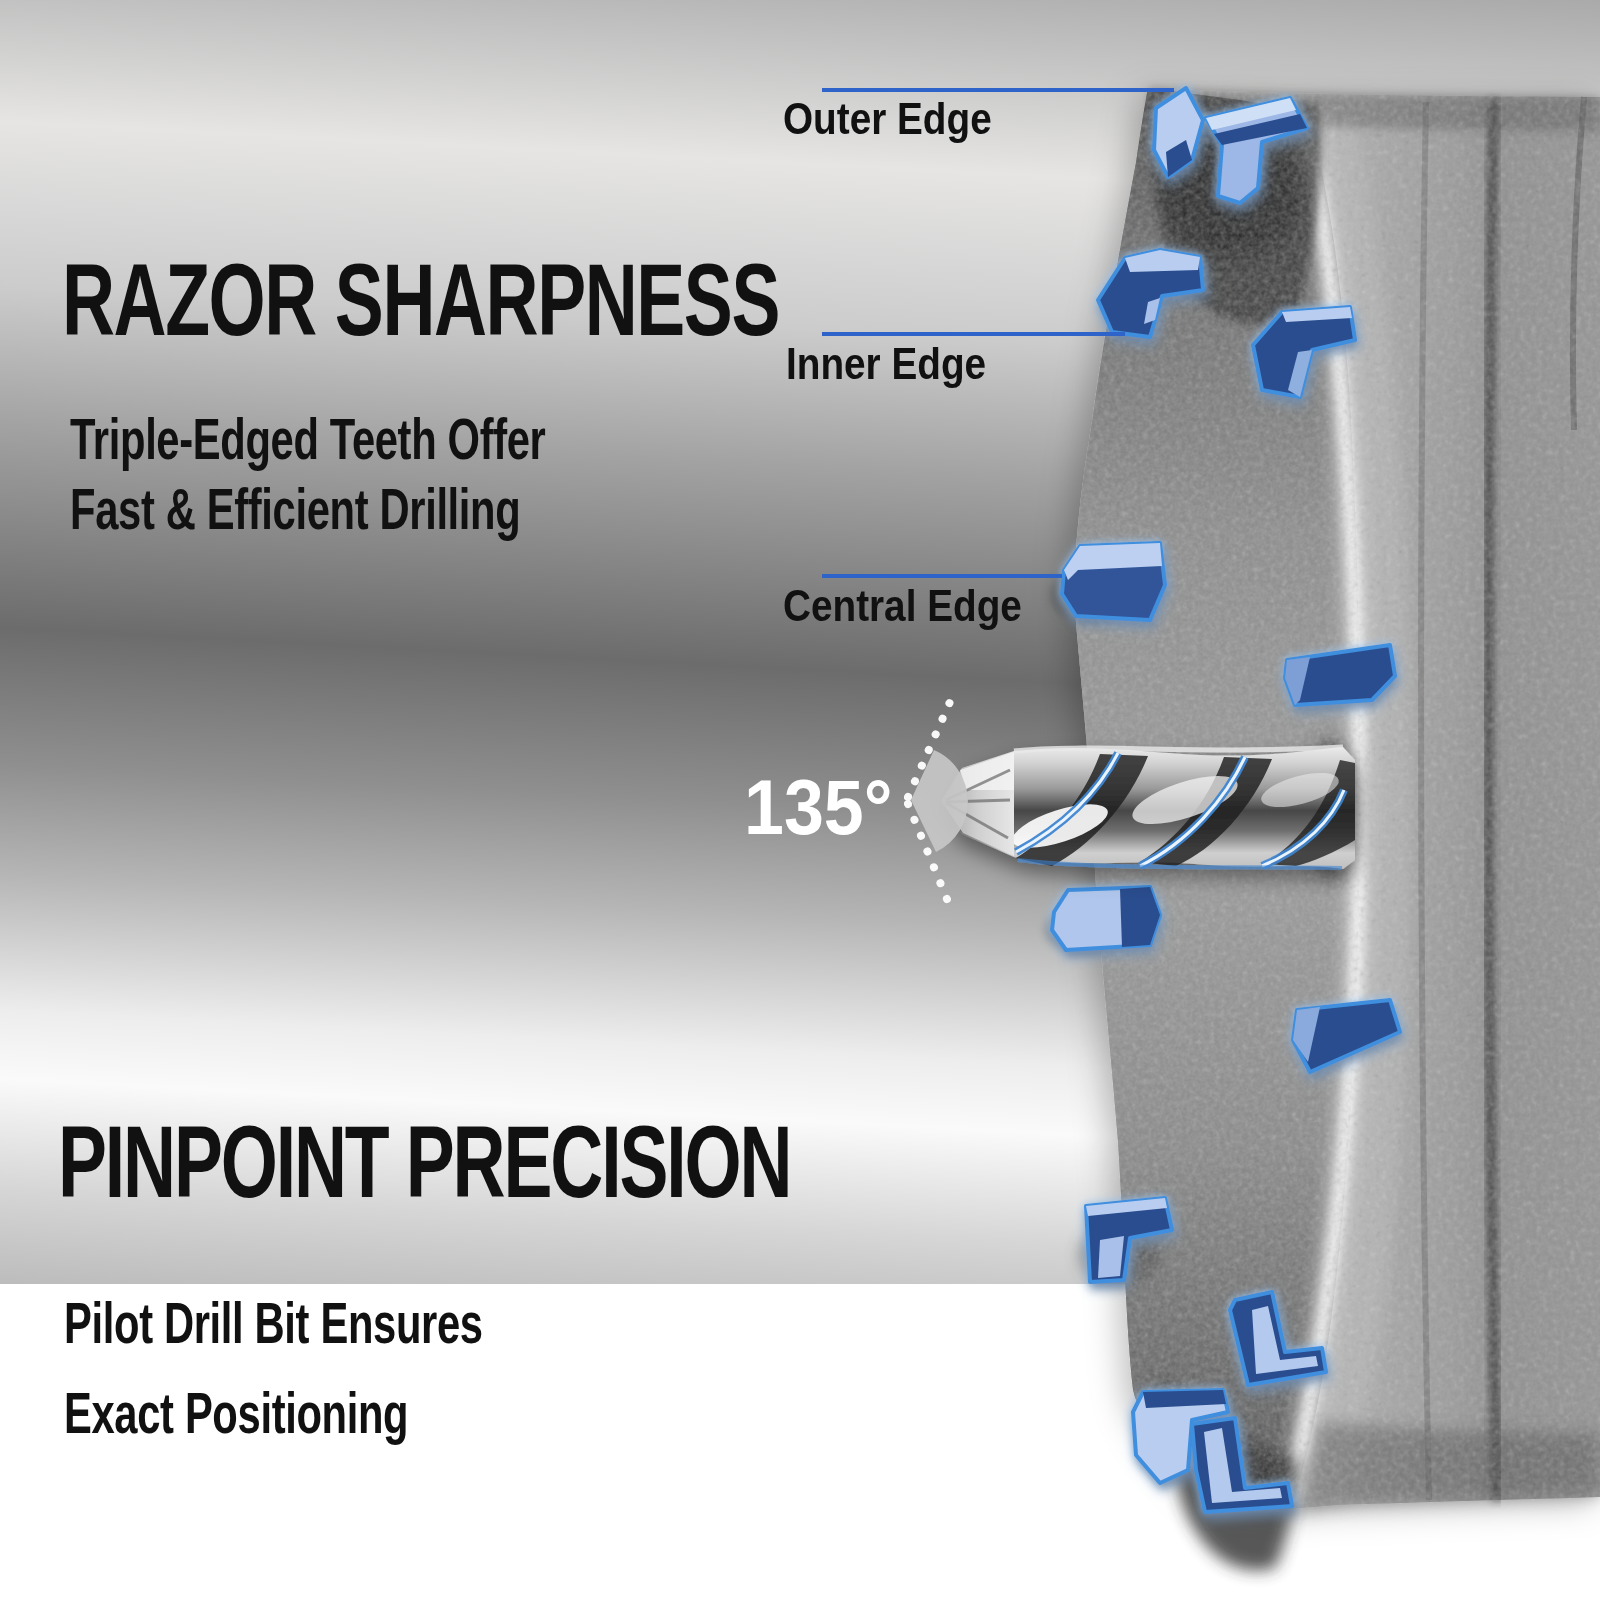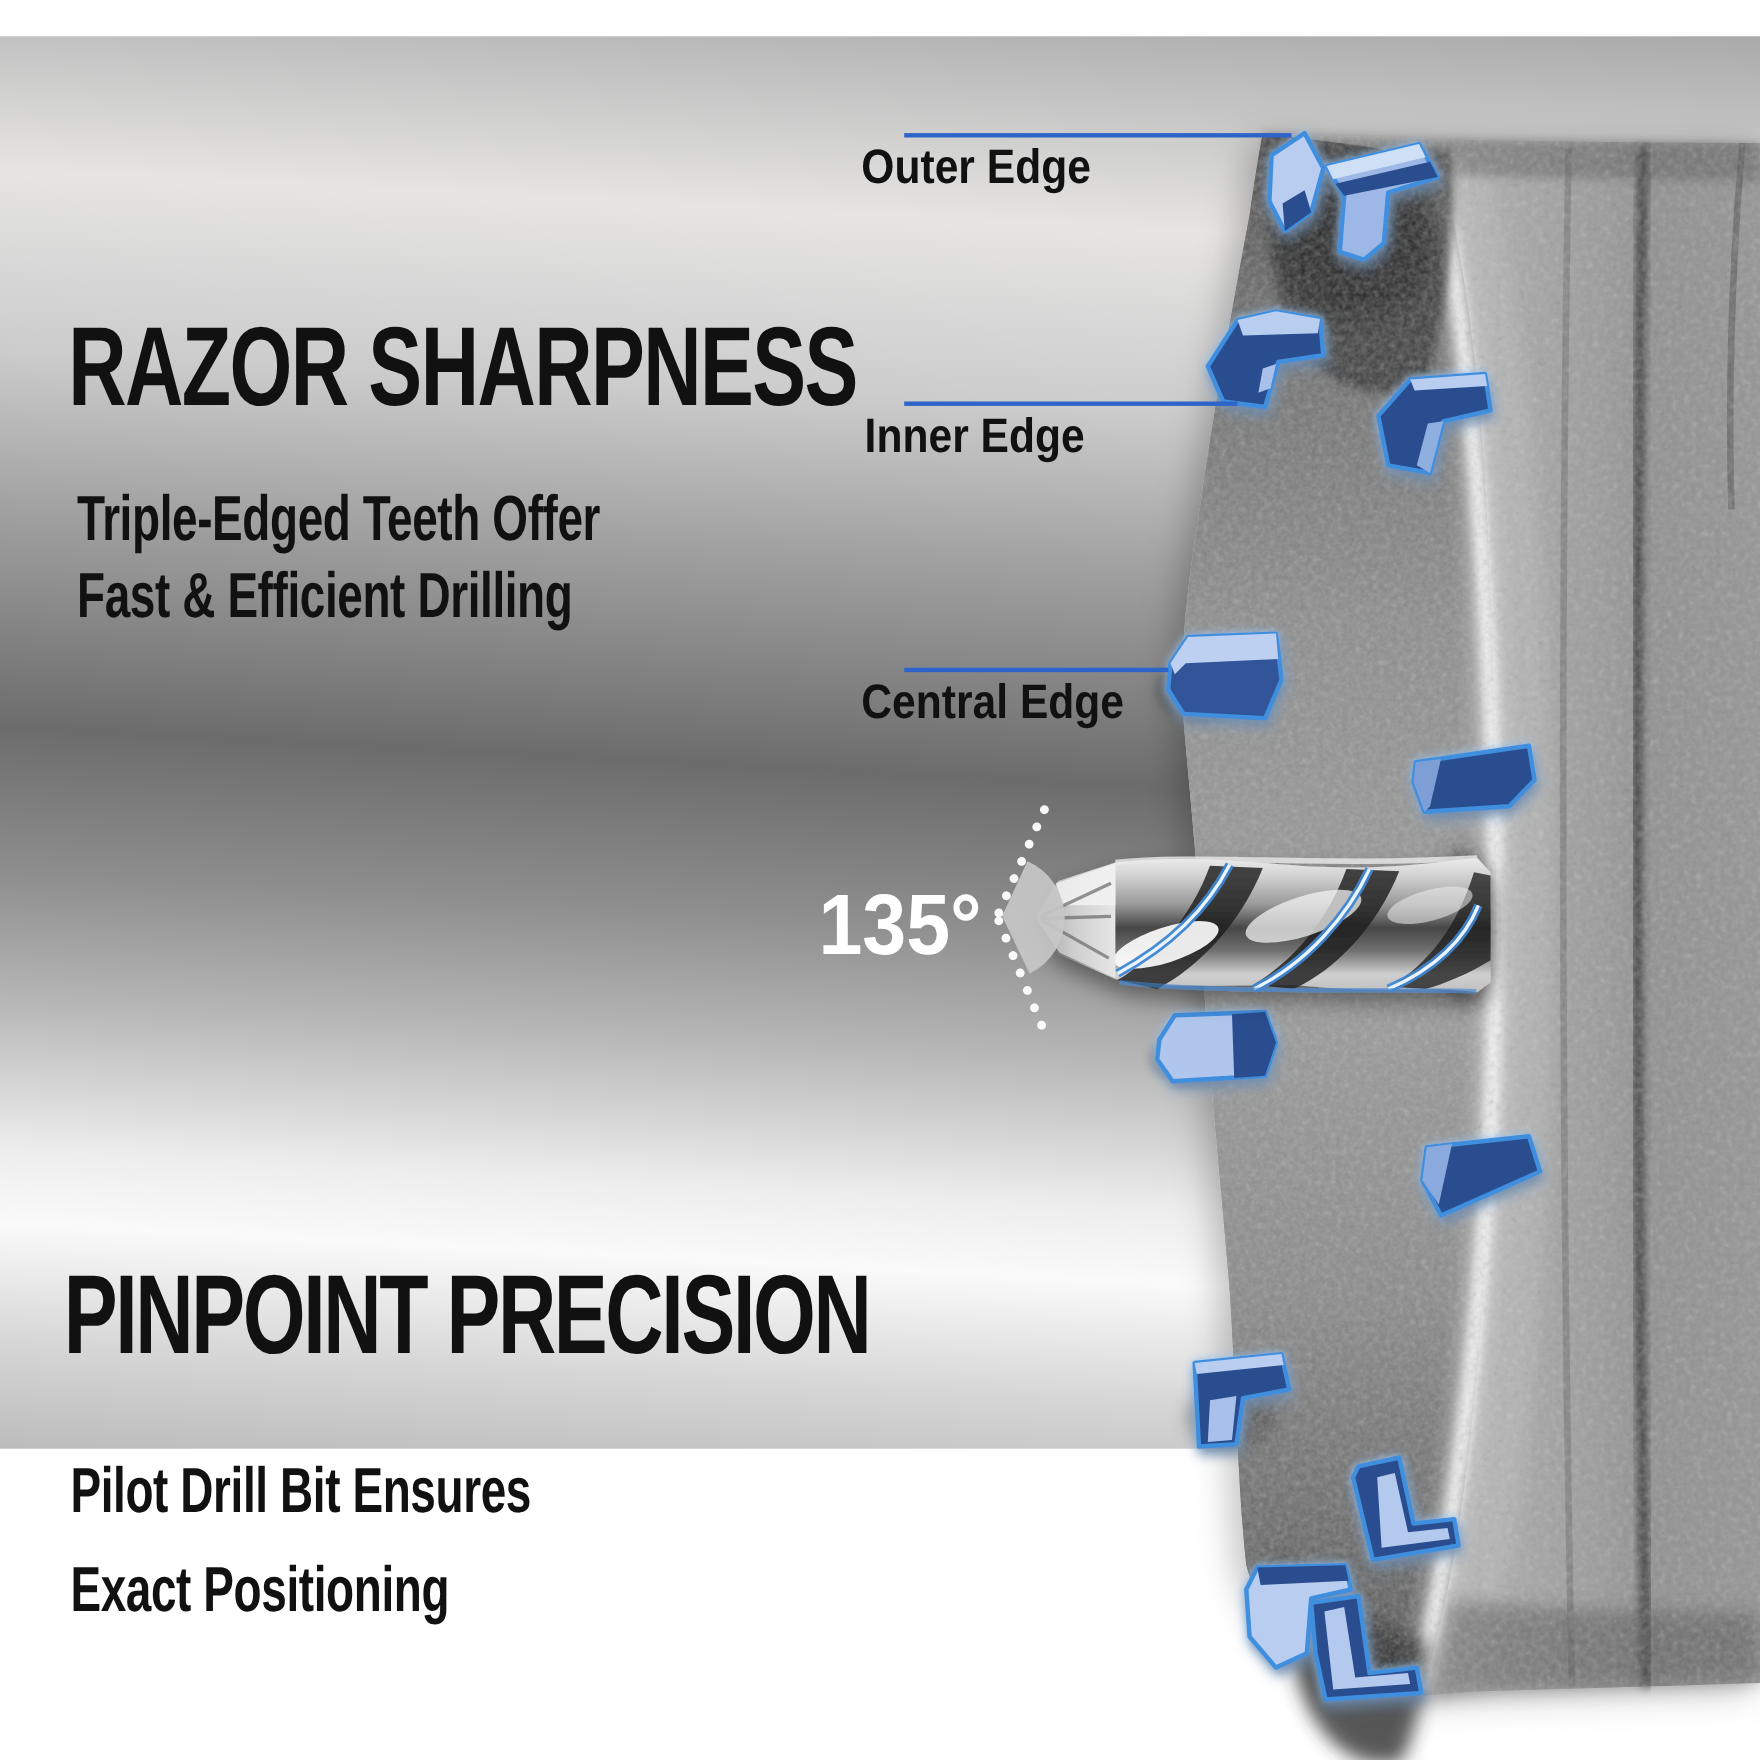--- a/index.html
+++ b/index.html
@@ -7,21 +7,20 @@
     width:1600px;height:1600px;overflow:hidden;
     font-family:"Liberation Sans", sans-serif;
     --accent:#2e63c9; --text:#111111;
   }
   .stage{
     position:relative;width:1600px;height:1284px;
     background:linear-gradient(183deg,
       #aaaaaa 0%, #e6e5e4 15%, #cccccc 27%, #a3a3a3 37%,
       #6c6c6c 52%, #8f8f8f 62%, #b5b5b5 70%, #ededed 80%,
       #fafafa 85%, #d6d6d6 93%, #bcbcbc 100%);
-    margin-top:33px;
   }
   .stage svg{position:absolute;left:0;top:0;}
   .callout-line{position:absolute;height:4px;background:var(--accent);}
   .callout-label{
     position:absolute;font-size:44px;font-weight:bold;color:var(--text);
     transform:scaleX(.88);transform-origin:left top;white-space:nowrap;
   }
   .feature-title{
     position:absolute;font-size:102px;font-weight:bold;letter-spacing:-2px;
     color:var(--text);transform:scaleX(.72);transform-origin:left top;

